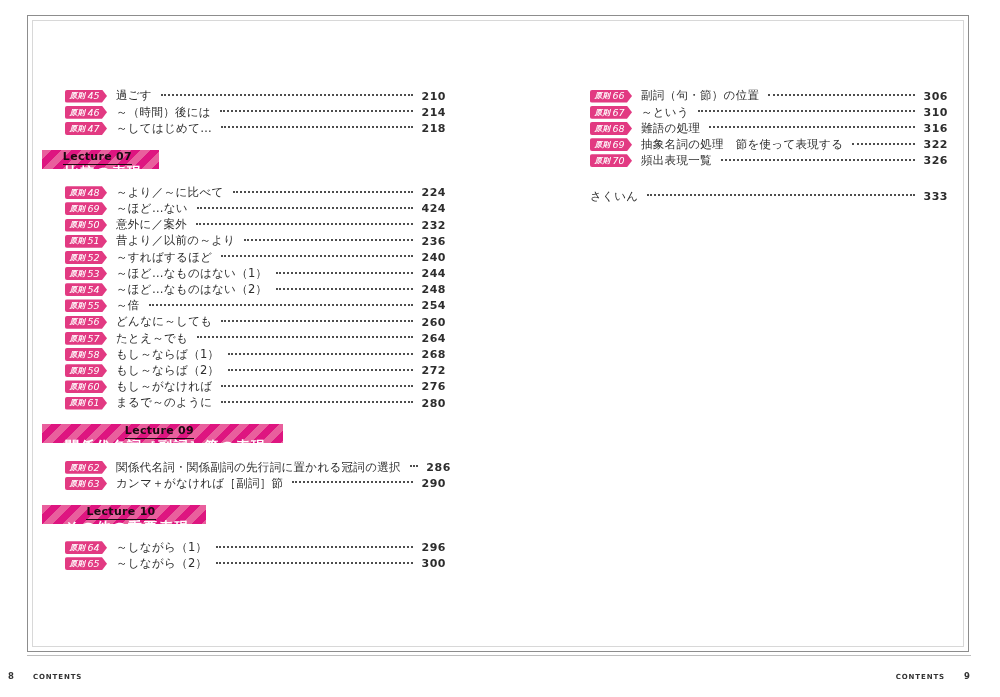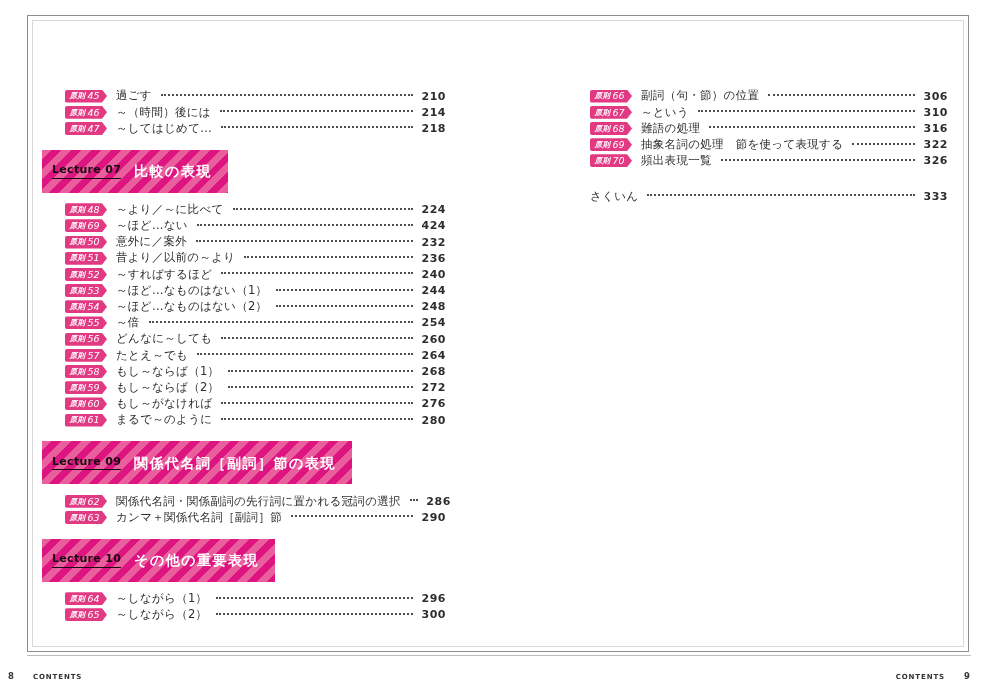--- a/index.html
+++ b/index.html
@@ -31,23 +31,24 @@
   }
   .bp{font-size:7.5px;font-style:italic;font-weight:700;letter-spacing:.5px;line-height:1;}
   .bn{font-size:9.5px;font-weight:400;font-style:italic;line-height:1;}
 
   .ttl{font-size:11.5px;color:#2d2d2d;letter-spacing:.3px;white-space:nowrap;line-height:1;}
   .dots{flex:1 1 auto;margin:0 7px 0 9px;border-bottom:2px dotted #4d4d4d;height:0;transform:translateY(-1px);min-width:8px;}
   .pg{flex:0 0 auto;min-width:26px;text-align:right;font-size:11px;font-weight:700;color:#2d2d2d;letter-spacing:.5px;line-height:1;}
 
   
   .banner{
-    display:flex;width:max-content;align-items:center;height:43px;
-    margin:13px 0 9px 0;padding:0 16px 0 10px;
+    display:flex;width:max-content;align-items:center;height:19px;
+    margin:13px 0 16px 0;padding:0 16px 0 10px;
     background:repeating-linear-gradient(135deg,#e95f9d 0 7px,#de1580 7px 14px);
+    flex-direction:column;
   }
   .lec{font-size:11px;font-weight:700;color:#1a0b10;border-bottom:1.5px solid #1a0b10;padding-bottom:1px;letter-spacing:.3px;white-space:nowrap;line-height:1.2;}
   .btitle{font-size:14px;font-weight:700;color:#ffffff;margin-left:13px;letter-spacing:1.5px;white-space:nowrap;line-height:1;}
 
   .spacer{height:19px;}
 
   
   .footer{position:absolute;top:672px;display:flex;align-items:baseline;gap:19px;}
   .footer-left{left:8px;}
   .footer-right{right:30px;}
@@ -238,21 +239,21 @@
       </span>
     <span class="ttl">関係代名詞・関係副詞の先行詞に置かれる冠詞の選択</span>
     <span class="dots"></span>
     <span class="pg">286</span>
   </div>
   <div class="row">
     <span class="badge">
         <span class="bp">原則</span>
         <span class="bn">63</span>
       </span>
-    <span class="ttl">カンマ＋関係代名詞［副詞］節</span>
+    <span class="ttl">カンマ＋がなければ［副詞］節</span>
     <span class="dots"></span>
     <span class="pg">290</span>
   </div>
 
   <div class="banner">
     <span class="lec">Lecture 10</span>
     <span class="btitle">その他の重要表現</span>
   </div>
 
   <div class="row">

